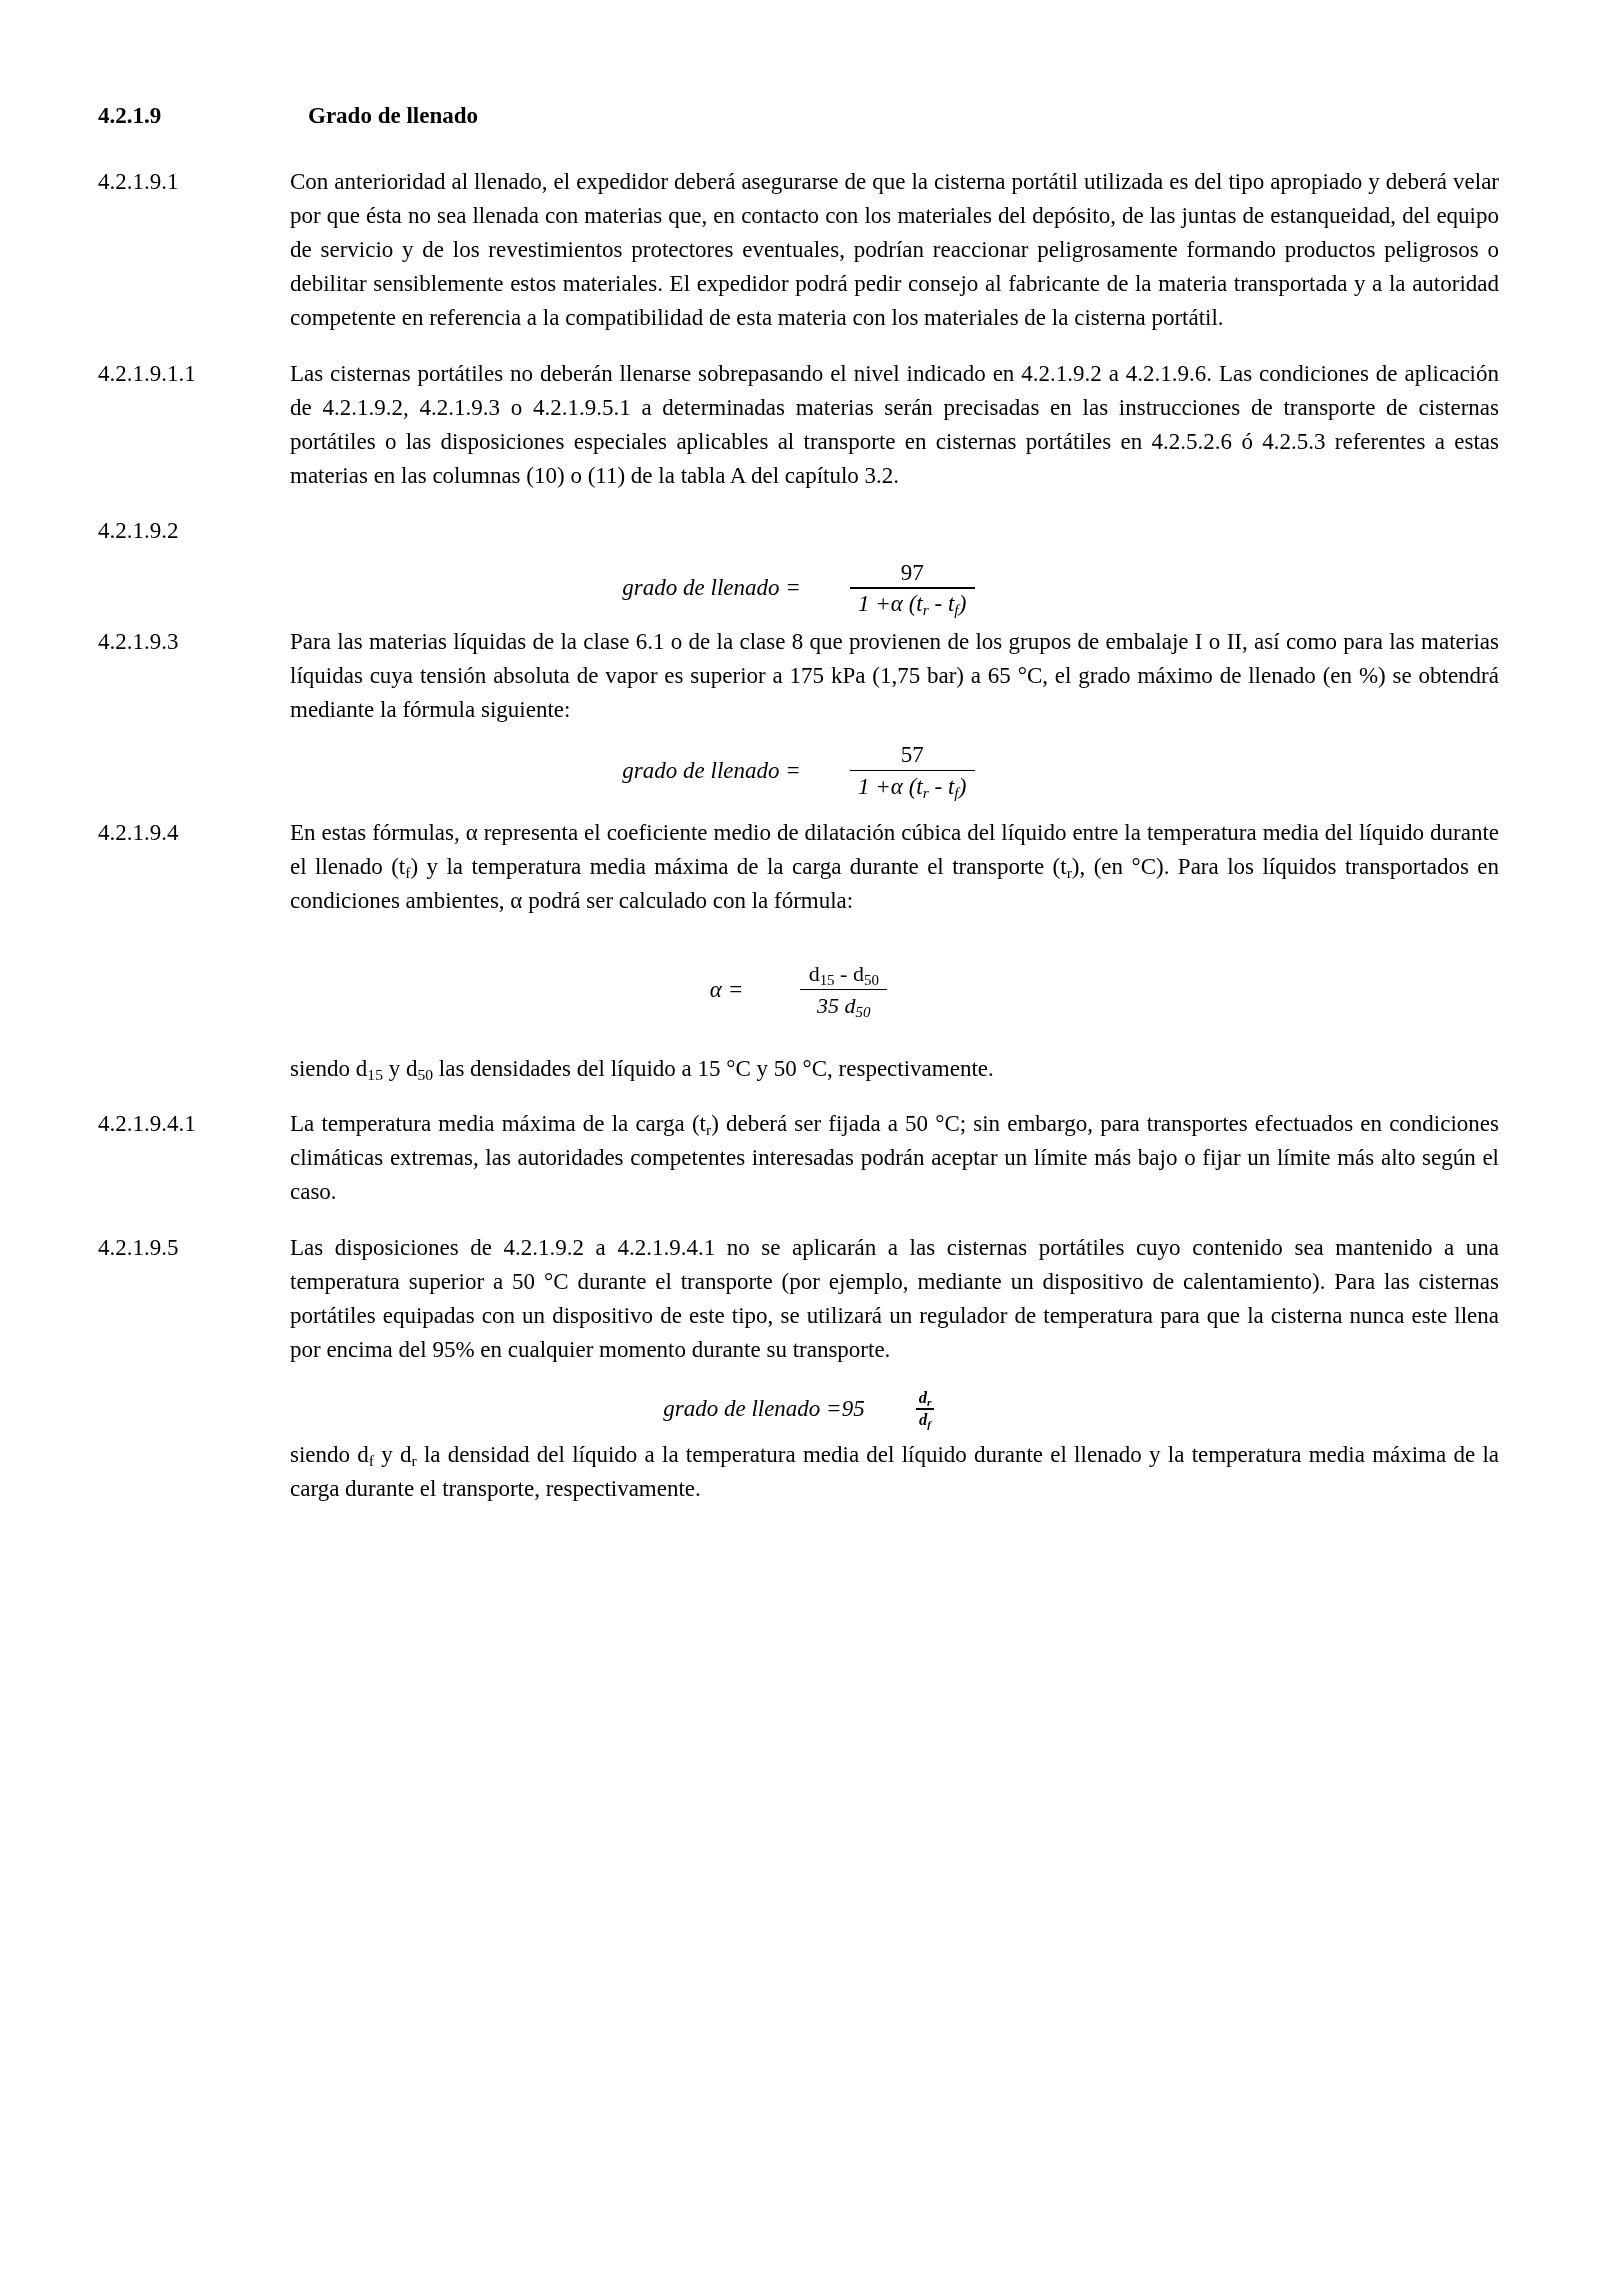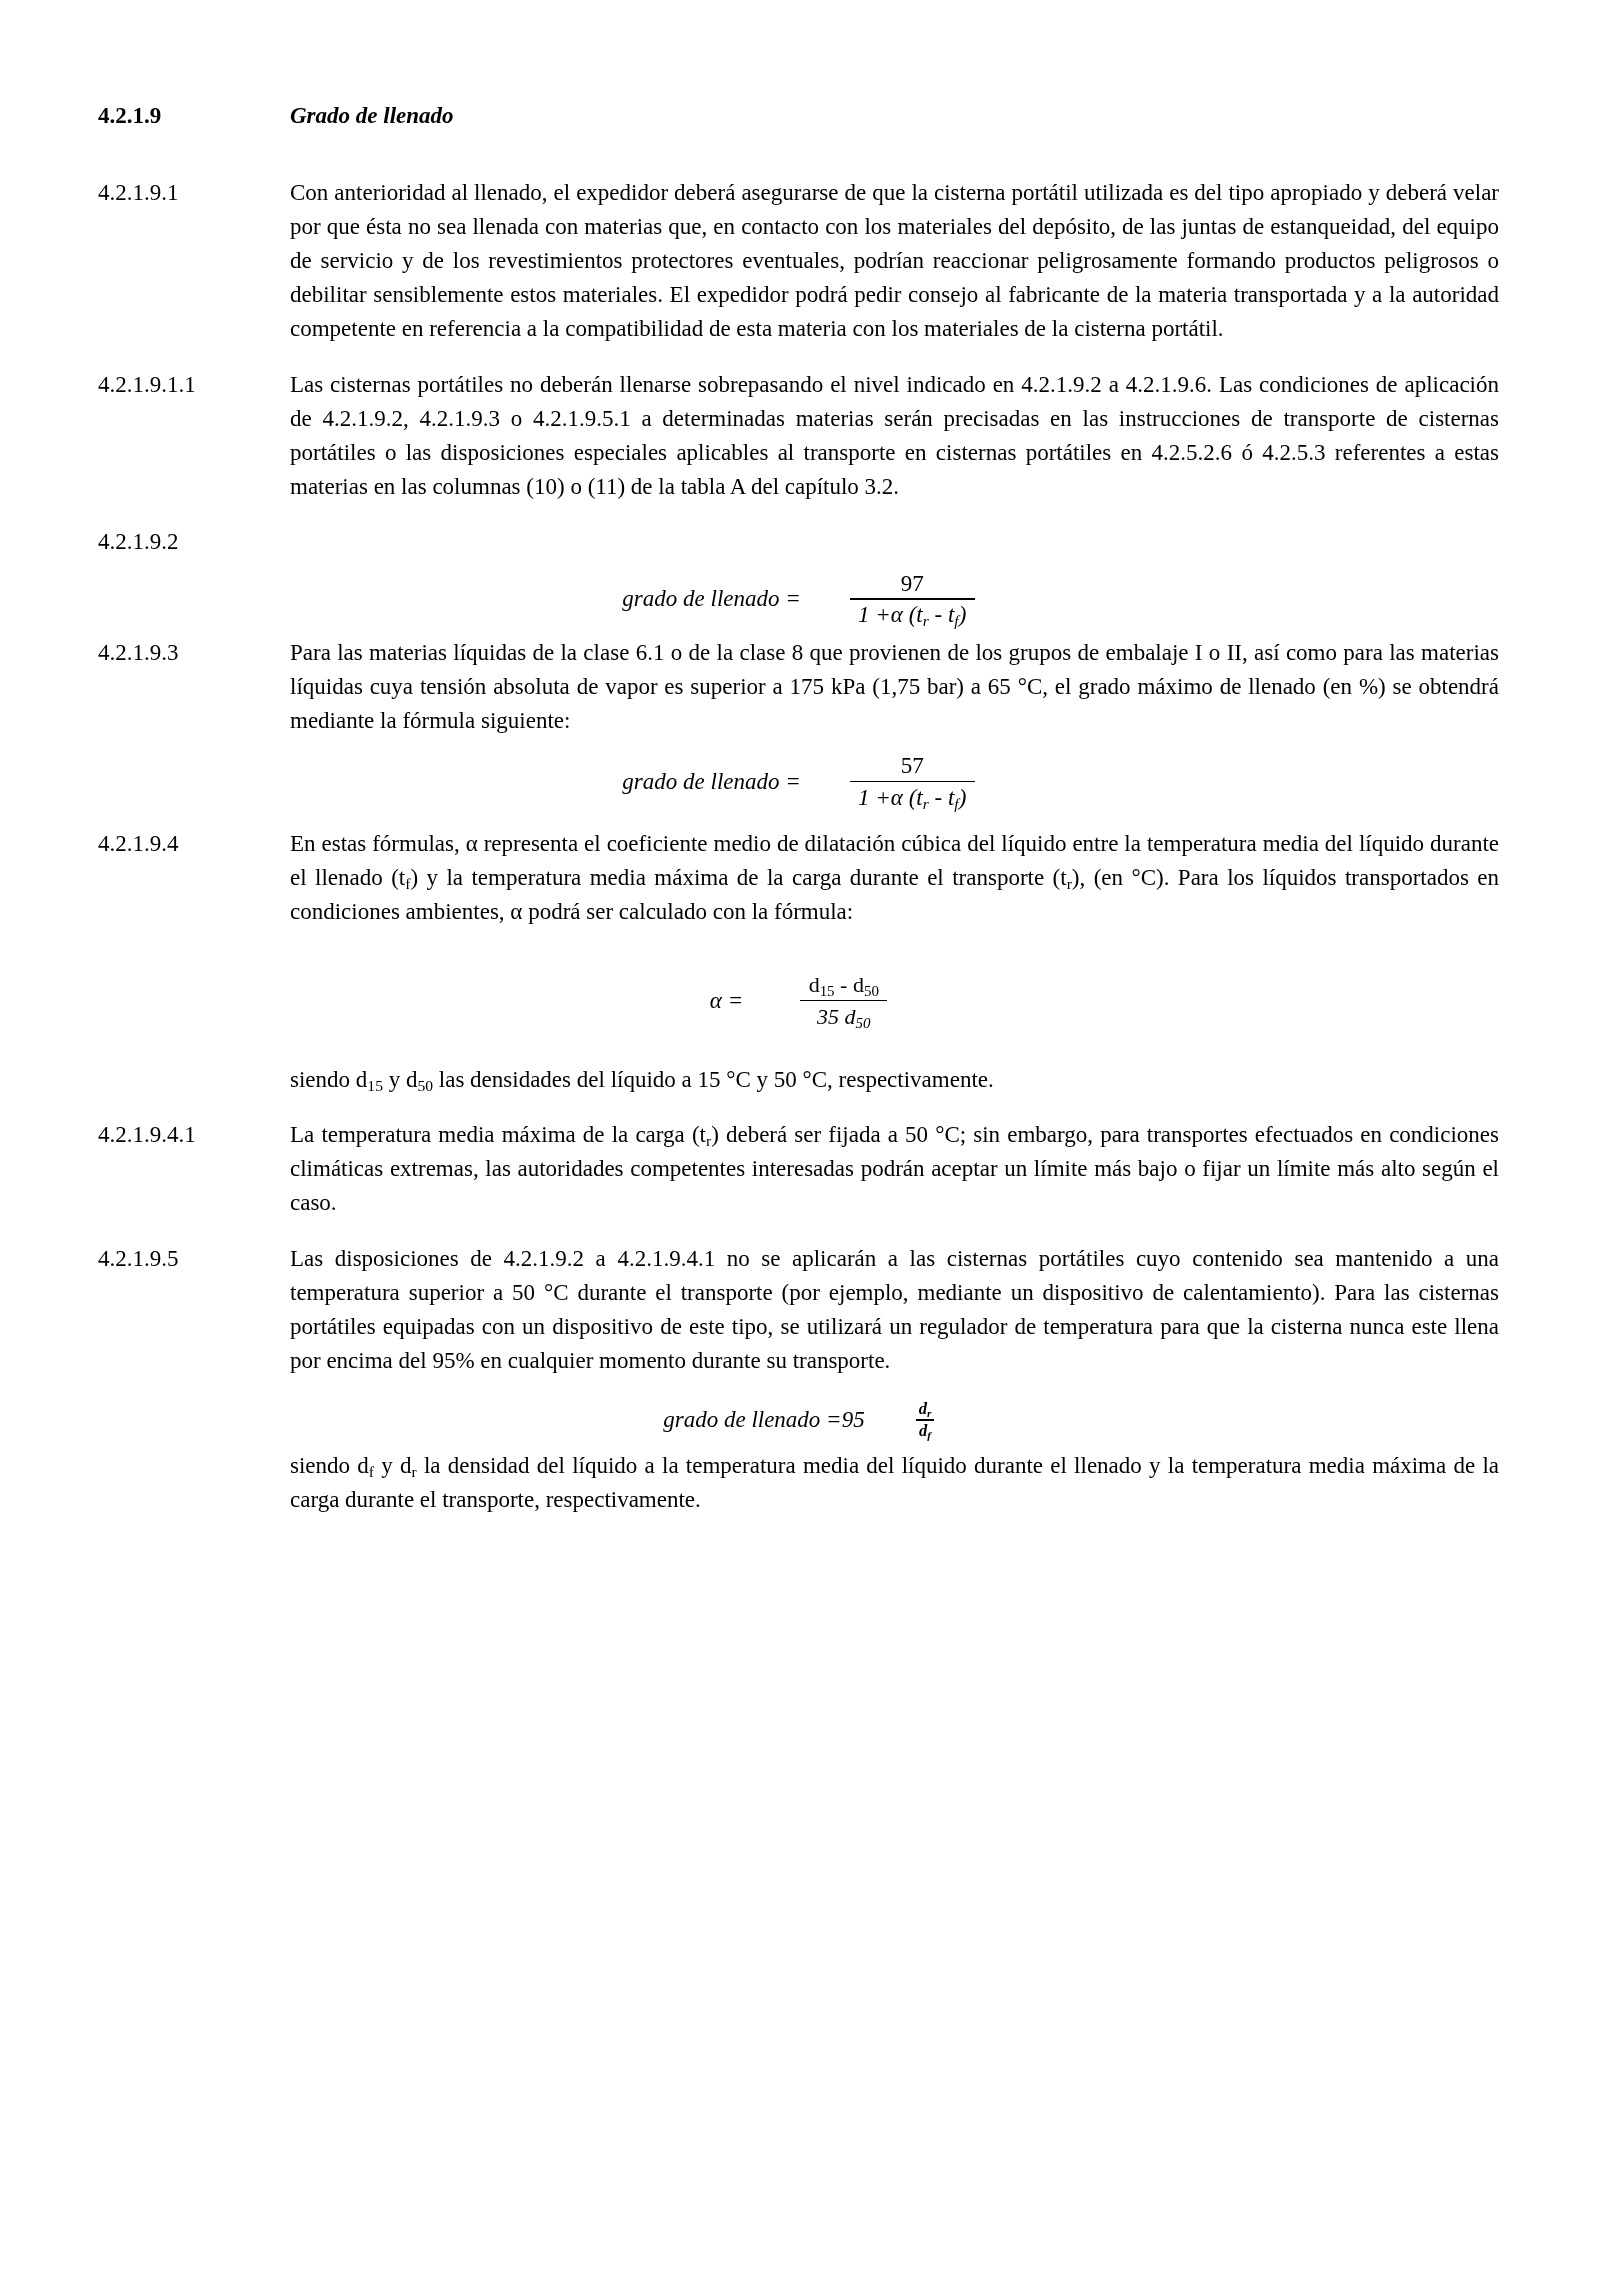--- a/index.html
+++ b/index.html
@@ -40,25 +40,25 @@
     line-height: 34px;
     text-align: justify;
     text-justify: inter-word;
   }
 
   
   .heading .num {
     font-weight: bold;
   }
   .heading .body {
-    font-style: italic;
     font-weight: bold;
   }
   .heading {
-    margin-bottom: 43px;
+    margin-bottom: 32px;
+    gap: 18px;
   }
 
   sub {
     font-size: 0.68em;
     line-height: 0;
     vertical-align: -0.28em;
   }
 
   
   .formula {

